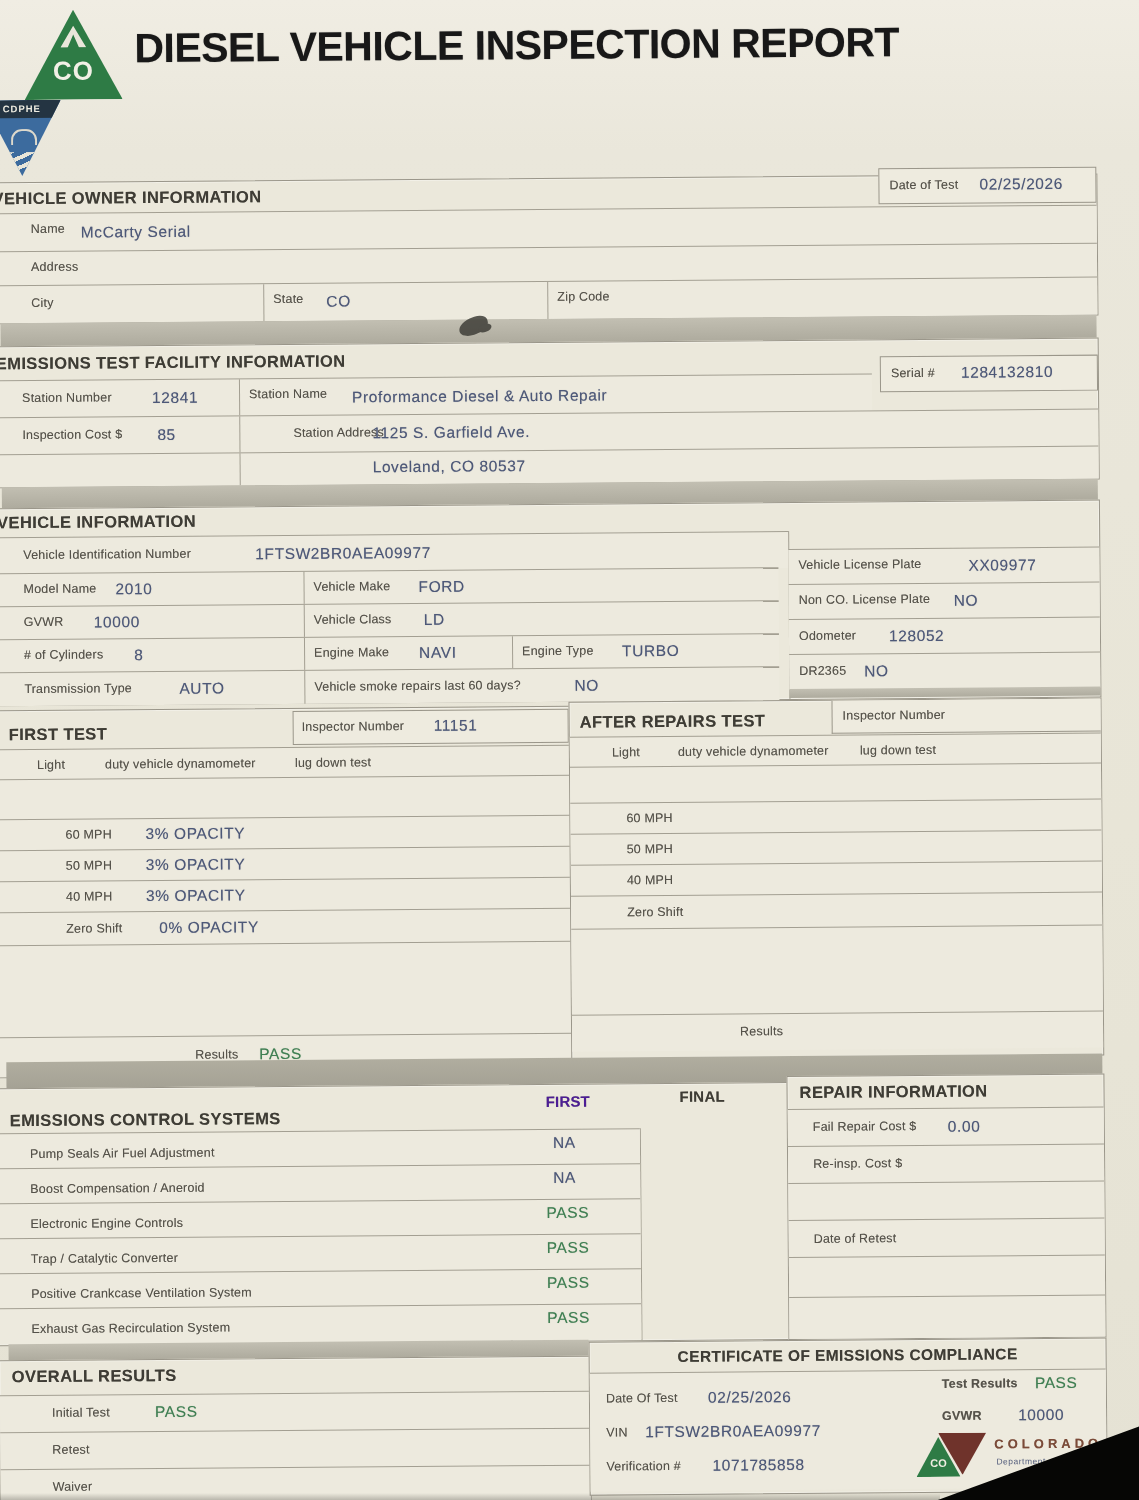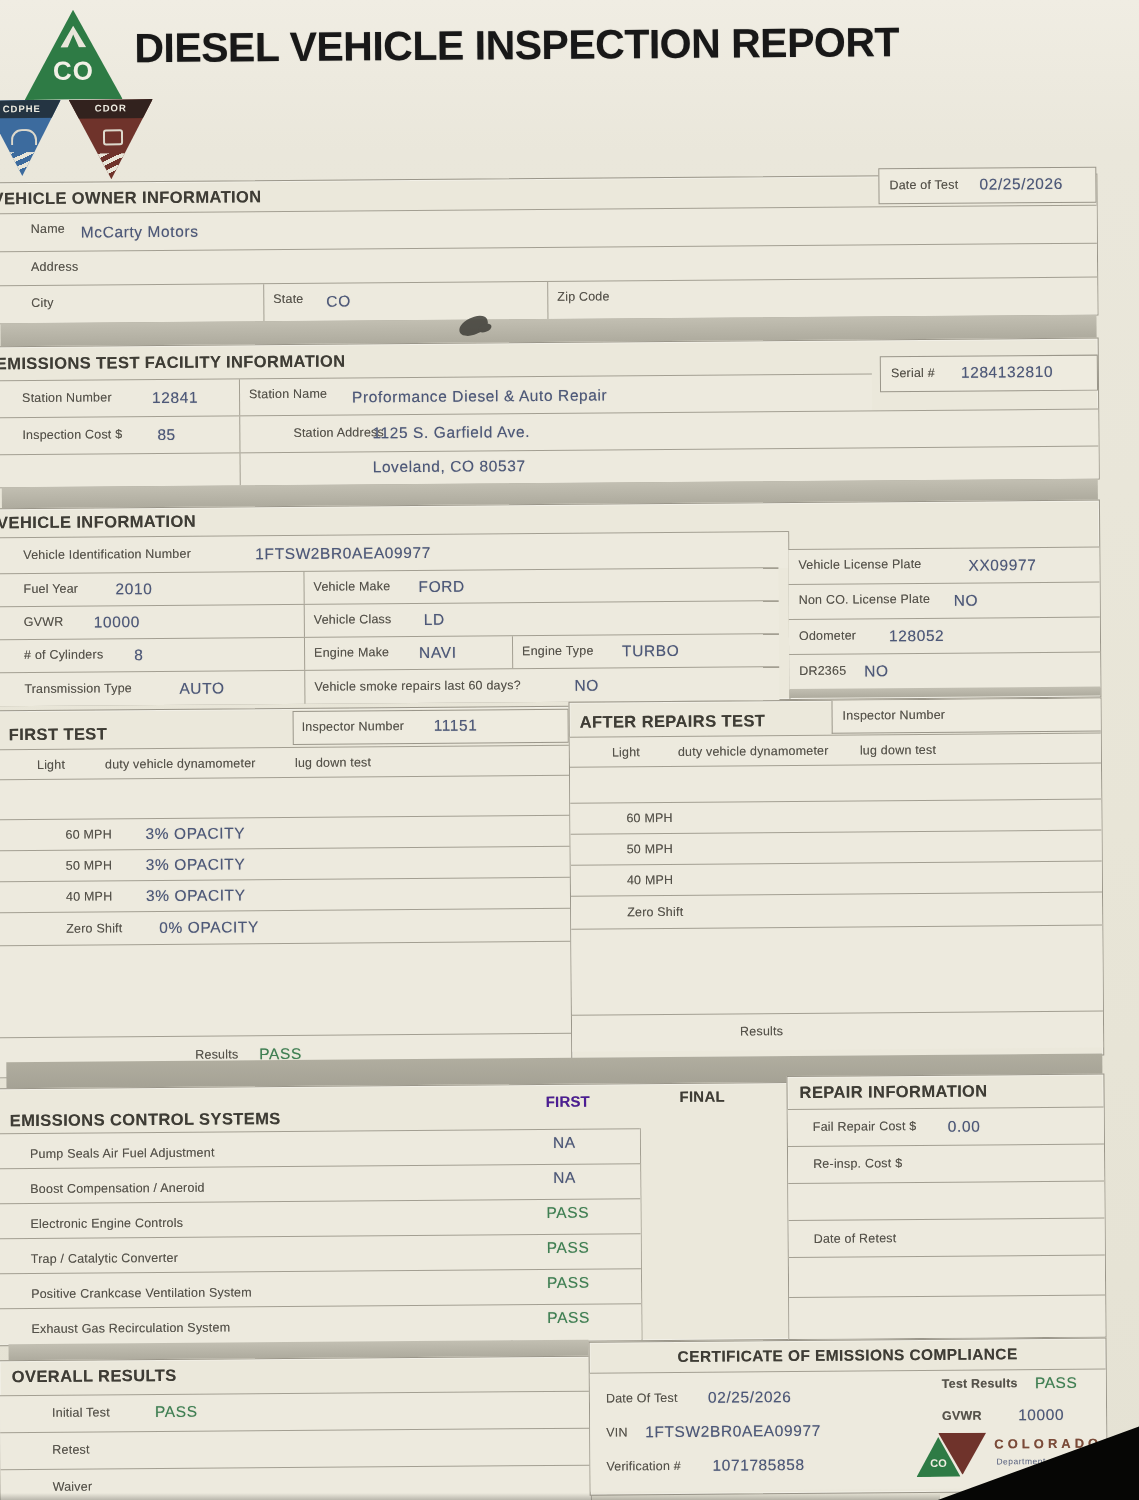--- a/index.html
+++ b/index.html
@@ -58,38 +58,31 @@
     <div class="peak"></div>
     <div class="co-text">CO</div>
   </div>
   <div class="tri-down" style="left:-16px;top:96px;width:78px;height:76px;background:#3c6b9e;">
     <div class="tri-band" style="background:#243442;">
       <span>CDPHE</span>
     </div>
     <div class="dome"></div>
     <div class="tri-stripes"></div>
   </div>
-  <div class="tri-down" style="left:70px;top:96px;width:84px;height:80px;background:#6f332b;">
-    <div class="tri-band" style="background:#32221e;">
-      <span>CDOR</span>
-    </div>
-    <div class="dome" style="border-radius:3px;width:16px;height:12px;margin-left:-8px;border-bottom:2px solid #ddd9cc;"></div>
-    <div class="tri-stripes"></div>
-  </div>
   <div class="title">DIESEL VEHICLE INSPECTION REPORT</div>
 
   <div class="sec" style="left:-10px;top:178px;width:1106px;height:140px;">
     <div class="sechdr" style="left:2px;top:6px;">VEHICLE OWNER INFORMATION</div>
     <div class="inlinebox" style="left:888px;top:-8px;width:216px;height:34px;">
       <div class="lbl" style="left:10px;top:9px;">Date of Test</div>
       <div class="val" style="left:100px;top:7px;">02/25/2026</div>
     </div>
     <div class="row" style="top:30px;height:38px;">
       <div class="lbl" style="left:40px;top:8px;">Name</div>
-      <div class="val" style="left:90px;top:10px;">McCarty Motors</div>
+      <div class="val" style="left:90px;top:10px;">McCarty Serial</div>
     </div>
     <div class="row" style="top:68px;height:34px;">
       <div class="lbl" style="left:40px;top:8px;">Address</div>
       <div class="val" style="left:130px;top:8px;"></div>
     </div>
     <div class="row" style="top:102px;height:37px;">
       <div class="lbl" style="left:40px;top:10px;">City</div>
       <div class="vline" style="left:272px;"></div>
       <div class="lbl" style="left:282px;top:8px;">State</div>
       <div class="val" style="left:335px;top:9px;">CO</div>
@@ -132,21 +125,21 @@
 
   <div class="sec" style="left:-10px;top:504px;width:1106px;height:196px;">
     <div class="sechdr" style="left:4px;top:4px;">VEHICLE INFORMATION</div>
 
     <div class="row" style="top:28px;height:36px;right:311px;">
       <div class="lbl" style="left:30px;top:10px;">Vehicle Identification Number</div>
       <div class="val" style="left:262px;top:9px;">1FTSW2BR0AEA09977</div>
     </div>
 
     <div class="row" style="top:64px;height:33px;right:321px;">
-      <div class="lbl" style="left:30px;top:8px;">Fuel Year</div>
+      <div class="lbl" style="left:30px;top:8px;">Model Name</div>
       <div class="val" style="left:122px;top:7px;">2010</div>
       <div class="vline" style="left:310px;"></div>
       <div class="lbl" style="left:320px;top:8px;">Vehicle Make</div>
       <div class="val" style="left:425px;top:7px;">FORD</div>
     </div>
     <div class="row" style="top:97px;height:33px;right:321px;">
       <div class="lbl" style="left:30px;top:8px;">GVWR</div>
       <div class="val" style="left:100px;top:7px;">10000</div>
       <div class="vline" style="left:310px;"></div>
       <div class="lbl" style="left:320px;top:8px;">Vehicle Class</div>

